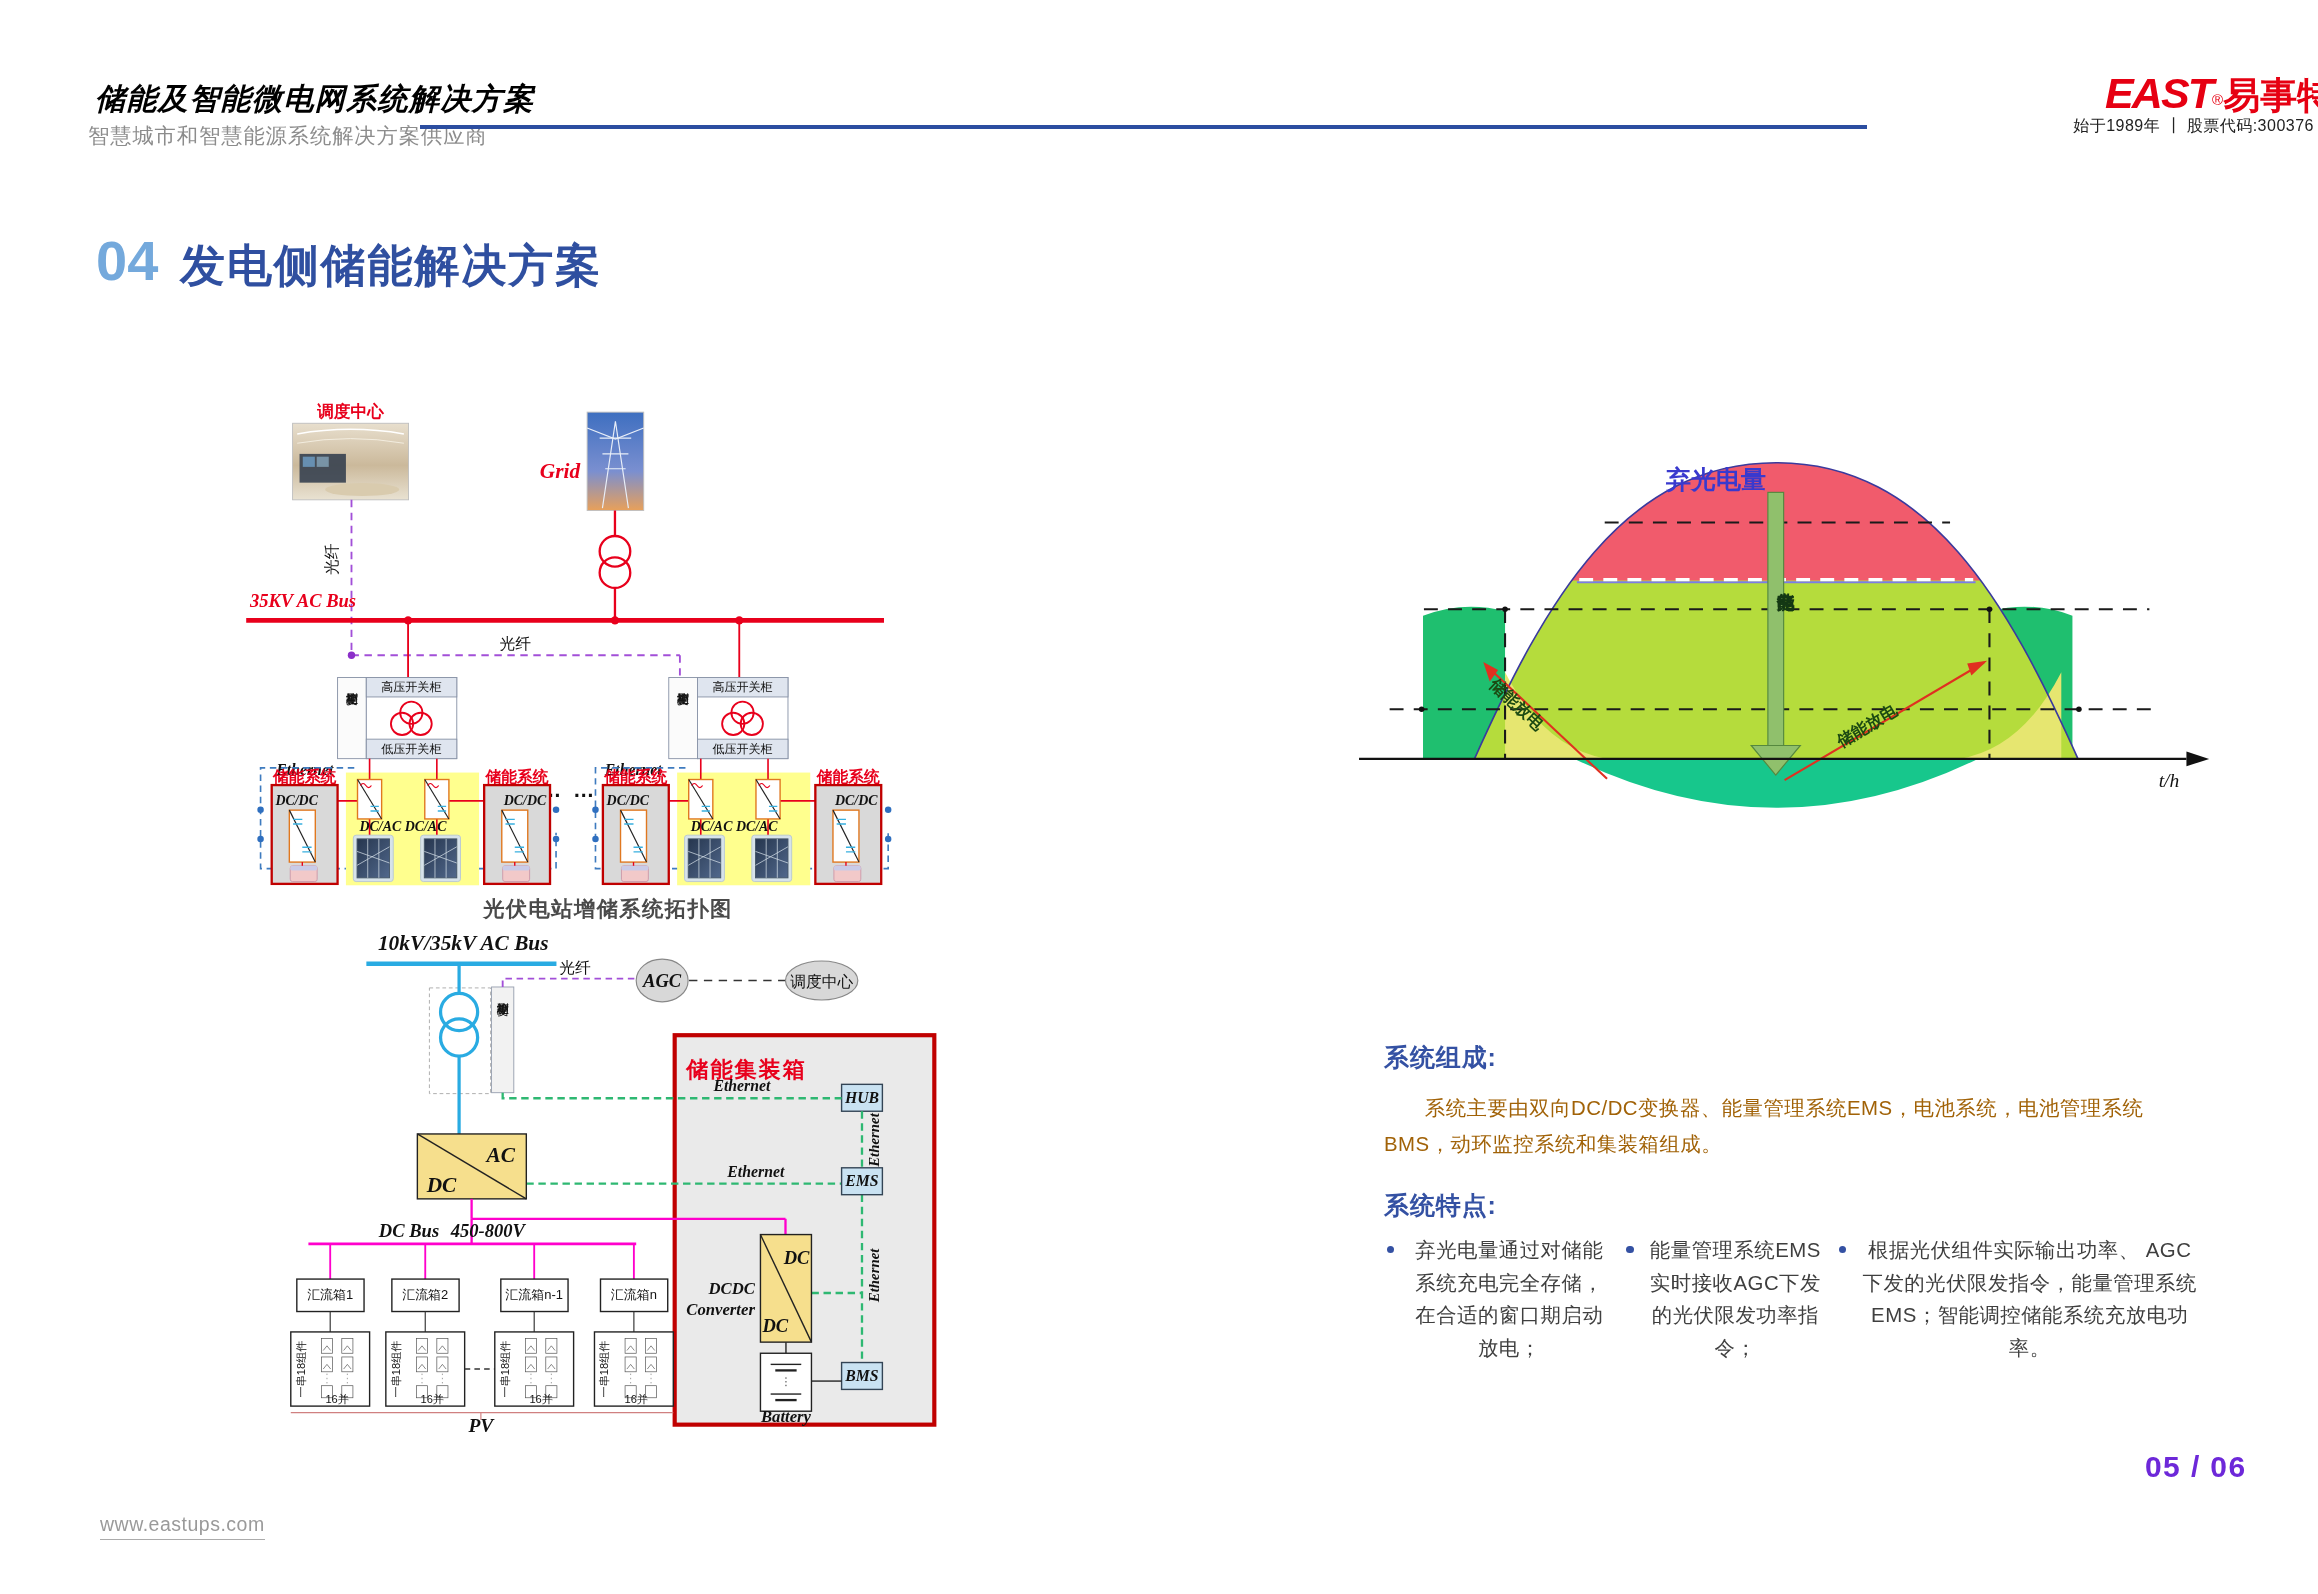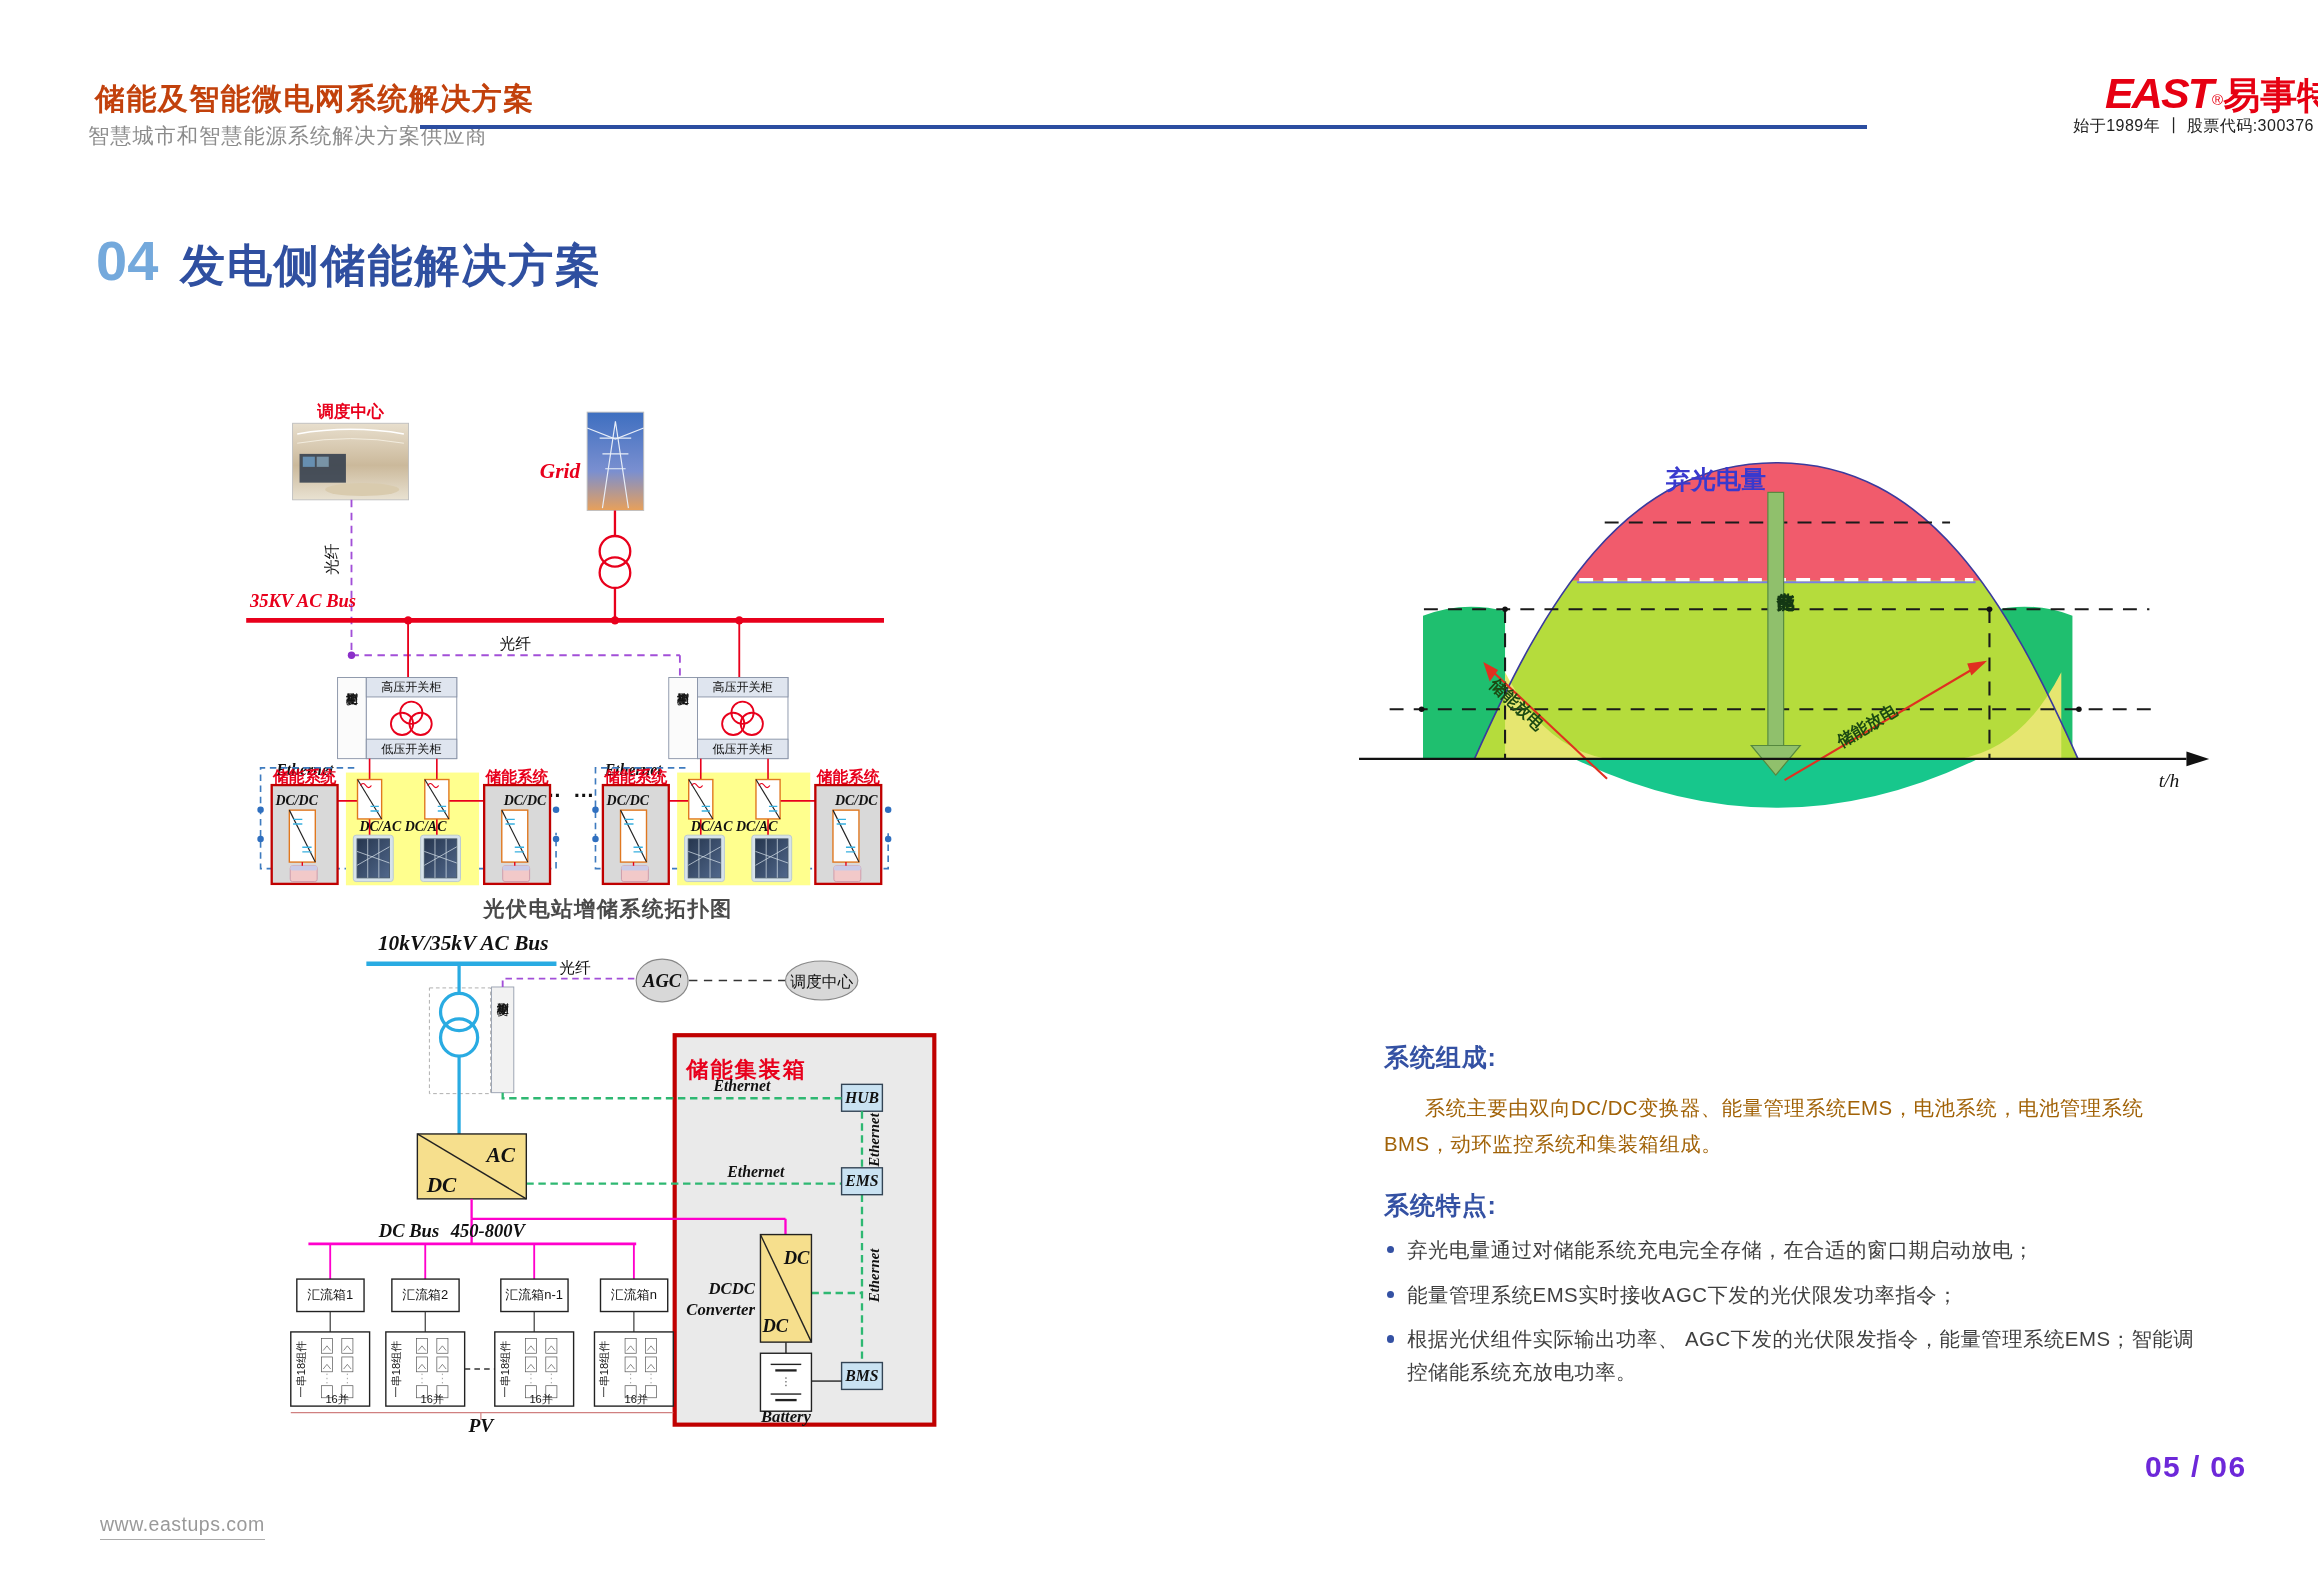--- a/index.html
+++ b/index.html
@@ -1,36 +1,36 @@
 <!DOCTYPE html>
 <html style="font-size:7.4px"><head>
 <meta charset="utf-8">
 <style>
   html,body{margin:0;padding:0;background:#fff;}
   .page{position:relative;width:2333px;height:1594px;background:#ffffff;overflow:hidden;
         font-family:"Liberation Sans",sans-serif;}
   .abs{position:absolute;}
   
-  .doc-title{left:95px;top:79px;font-size:30px;font-weight:bold;color:#c2410c;letter-spacing:1.4px;}
+  .doc-title{left:95px;top:79px;font-size:30px;font-weight:bold;color:#000000;letter-spacing:1.4px;font-style:italic;}
   .doc-subtitle{left:88px;top:121px;font-size:21.3px;color:#8C8C8C;letter-spacing:0.9px;}
   .header-rule{left:420px;top:125px;width:1447px;height:3.7px;background:#2B4DA0;}
   .logo{left:2105px;top:69px;width:209px;text-align:right;color:#E60012;white-space:nowrap;}
   .logo .east{font-size:43px;font-weight:900;letter-spacing:-1.9px;font-style:italic;}
   .logo .reg{font-size:15px;vertical-align:super;}
   .logo .cn{font-size:37px;font-weight:900;font-family:"Liberation Serif",serif;}
   .logo-tagline{left:1869px;top:116px;width:445px;text-align:right;font-size:16px;color:#222;letter-spacing:0.5px;}
   
   .sec-num{left:96px;top:228px;font-size:56px;font-weight:900;color:#74A9DC;}
   .sec-title{left:180px;top:236px;font-size:45px;font-weight:900;color:#2F4FA0;letter-spacing:1.9px;}
   .sec-sub{left:176px;top:335px;font-size:35px;font-weight:bold;color:#2F4FA0;letter-spacing:1.9px;}
   .caption{font-size:21.3px;font-weight:bold;color:#4A4A4A;text-align:center;letter-spacing:1.4px;}
   
   .h-blue{font-size:25px;font-weight:bold;color:#3451A3;letter-spacing:0.9px;}
   .body-text{font-size:20.4px;color:#a16207;line-height:1.75;text-indent:2em;letter-spacing:0.5px;}
-  .feat-list{display:flex;flex-direction:column;gap:12px;}
+  .feat-list{display:flex;flex-direction:row;gap:12px;text-align:center;}
   .feat-item{display:flex;align-items:flex-start;font-size:20.4px;color:#3F3F3F;line-height:1.6;letter-spacing:0.5px;}
   .feat-dot{flex:0 0 auto;width:7.4px;height:7.4px;border-radius:50%;background:#3451A3;margin:12px 13px 0 2.8px;}
   
   .site{left:100px;top:1513px;font-size:19.5px;color:#9A9A9A;border-bottom:1.4px solid #ABABAB;padding-bottom:3px;letter-spacing:0.5px;}
   .pageno{left:2145px;top:1450px;font-size:30px;font-weight:700;color:#6d28d9;letter-spacing:1.4px;}
   svg text{font-family:"Liberation Sans",sans-serif;}
   .ser{font-family:"Liberation Serif",serif;}
 </style>
 </head>
 <body>

